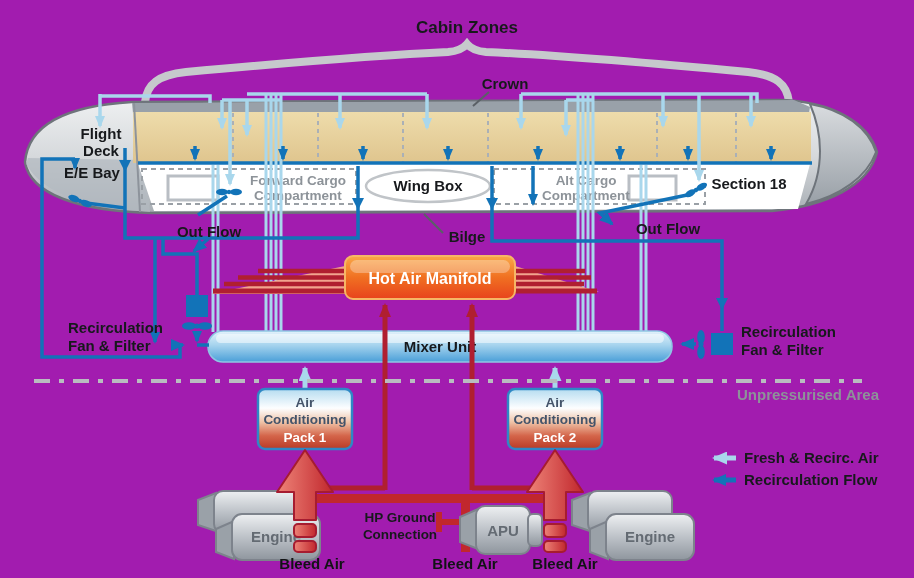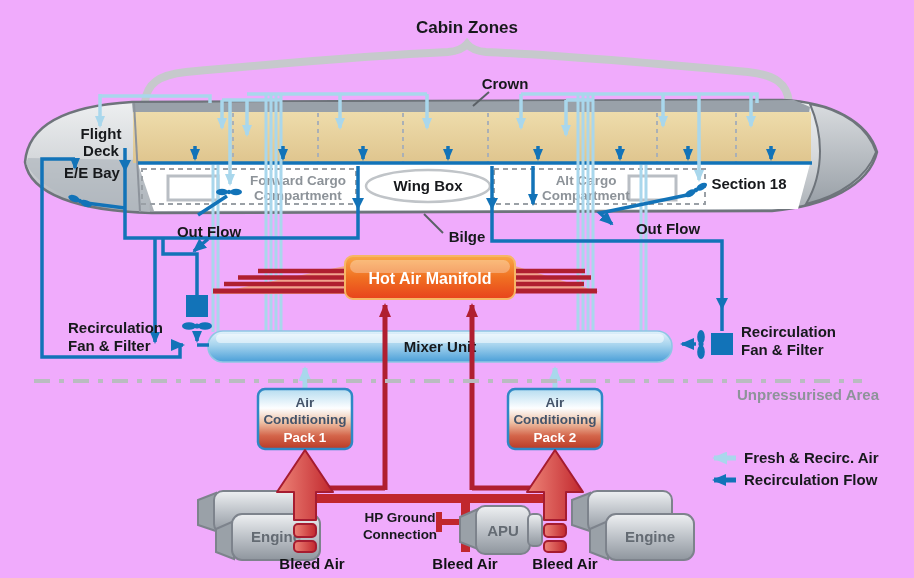--- a/index.html
+++ b/index.html
@@ -1,16 +1,16 @@
 <!DOCTYPE html>
 <html><head>
 <meta charset="utf-8">
 <style>
   html,body{margin:0;padding:0;background:#ffffff;}
-  .stage{position:relative;width:914px;height:578px;background:#f0abfc;overflow:hidden;}
+  .stage{position:relative;width:914px;height:578px;background:#a21caf;overflow:hidden;}
   svg{display:block;}
   text{font-family:"Liberation Sans","DejaVu Sans",sans-serif;fill:#17191c;}
   .t   {font-size:15px;font-weight:600;text-anchor:middle;}
   .tL  {font-size:15px;font-weight:600;text-anchor:start;}
   .big {font-size:17px;font-weight:700;text-anchor:middle;}
   .sm  {font-size:13.5px;font-weight:600;text-anchor:middle;}
   .gry {fill:#8d9399;}
   .wht {fill:#ffffff;font-weight:700;font-size:16px;text-anchor:middle;}
   .pck {font-size:13.5px;font-weight:700;text-anchor:middle;fill:#44546a;}
   .pckw{font-size:13.5px;font-weight:700;text-anchor:middle;fill:#ffffff;}

